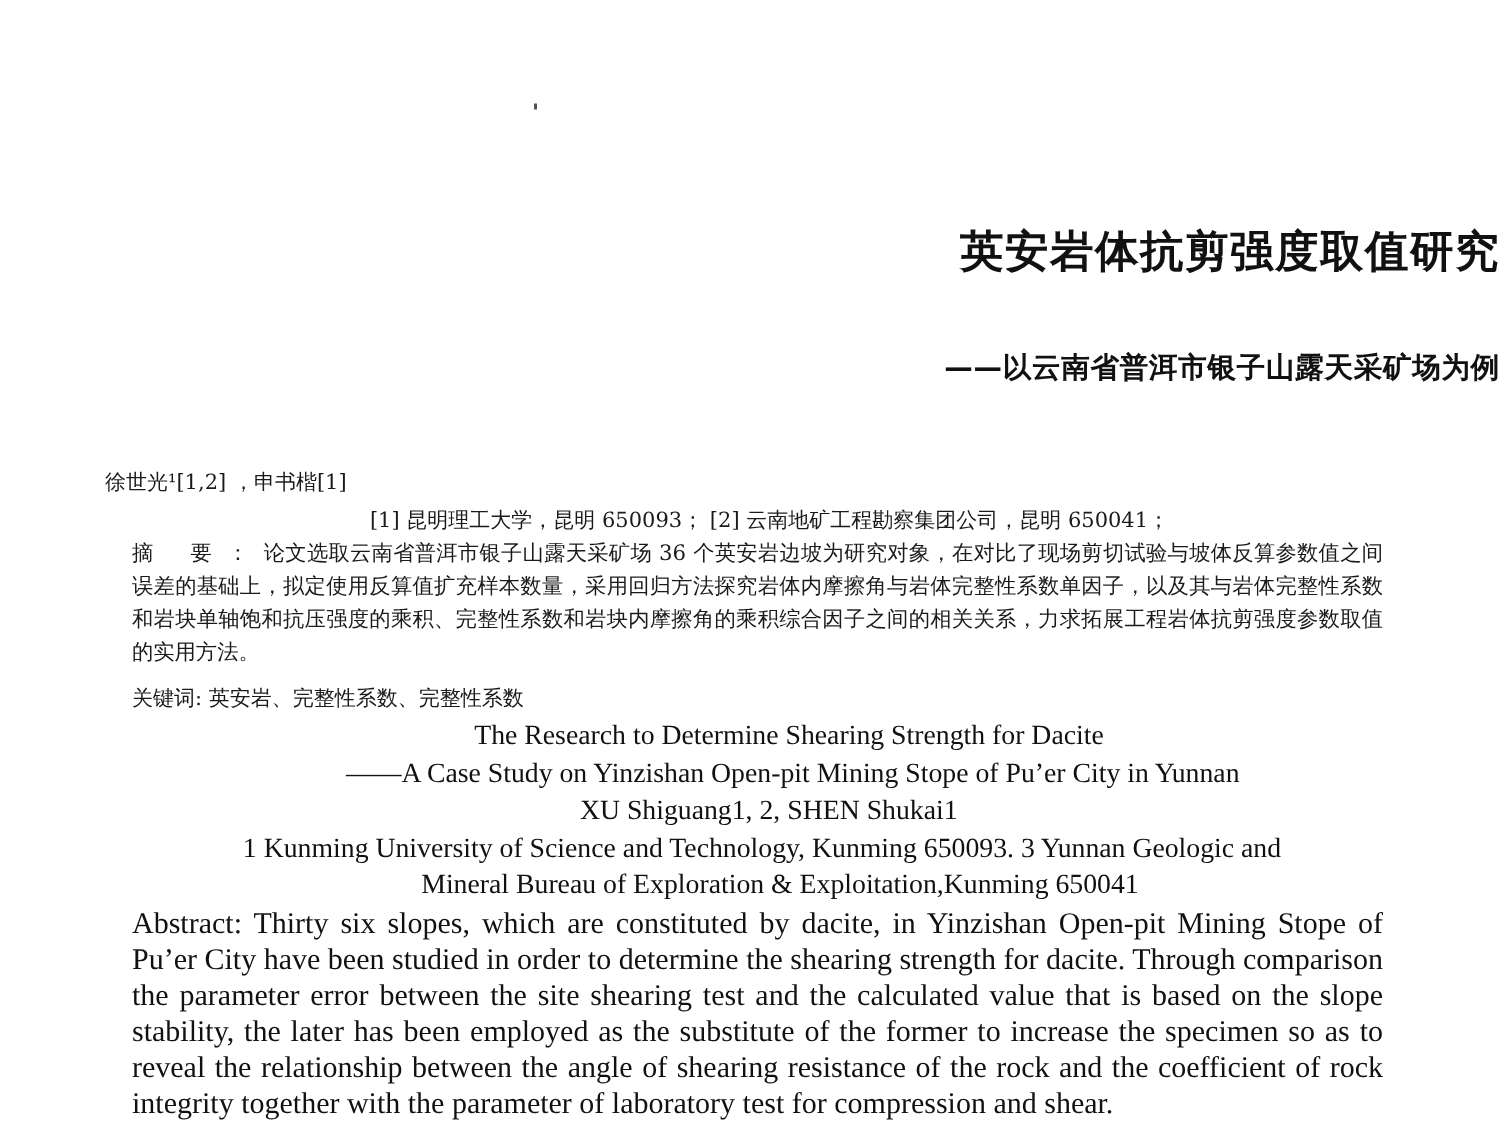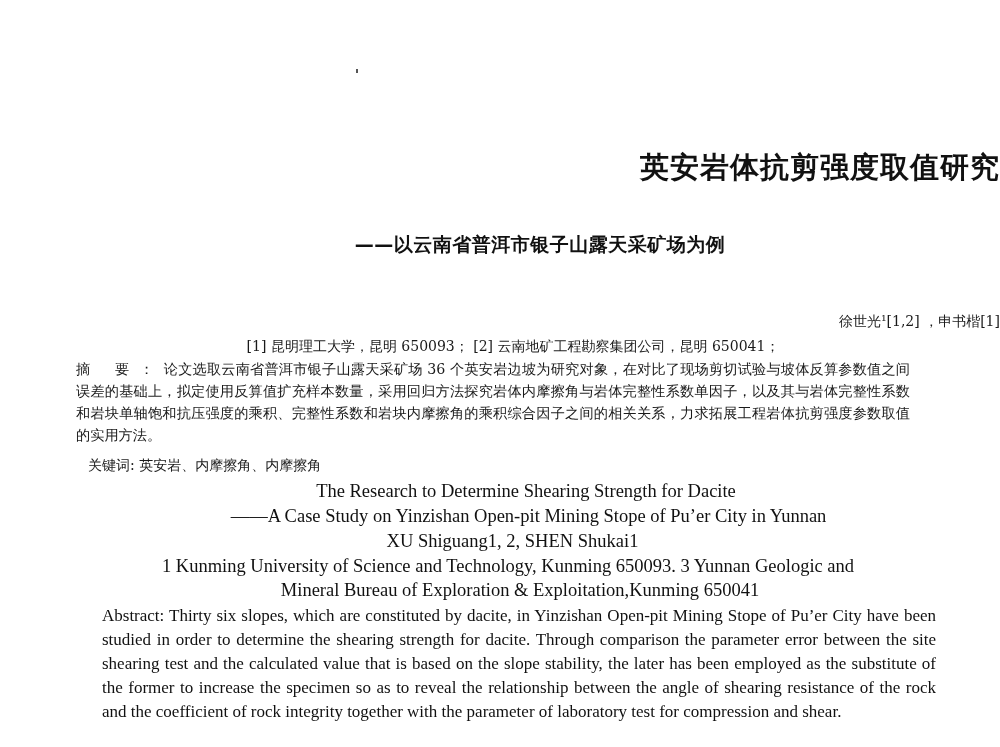--- a/index.html
+++ b/index.html
@@ -26,45 +26,45 @@
       left: 0; width: 1000px; top: 148px;
       text-align: right;
       font-family: "DejaVu Sans", sans-serif;
       font-weight: bold;
       font-size: 29px;
       letter-spacing: 1px;
       color: #111;
     }
     .subtitle-cn {
       left: 0; width: 1000px; top: 232px;
-      text-align: center;
+      text-align: right;
       font-family: "DejaVu Sans", sans-serif;
       font-weight: bold;
       font-size: 19px;
       letter-spacing: 0.5px;
       color: #111;
       padding-left: 80px;
       box-sizing: border-box;
     }
     .authors-cn {
       left: 0; width: 1000px; top: 313px;
-      text-align: right;
+      text-align: left;
       font-size: 14px;
       padding-left: 70px;
       box-sizing: border-box;
     }
     .affil-cn {
       left: 0; width: 956px; top: 338px;
       text-align: center;
       font-size: 14px;
       padding-left: 70px;
       box-sizing: border-box;
     }
     .abstract-cn {
-      left: 76px; width: 834px; top: 358px;
+      left: 88px; width: 834px; top: 358px;
       white-space: normal;
       font-size: 14.2px;
       line-height: 22px;
       text-align: justify;
     }
     .abstract-cn .label { letter-spacing: 10px; }
     .keywords-cn {
       left: 88px; top: 457px;
       font-size: 14px;
     }
@@ -80,42 +80,41 @@
     .title-en { top: 481px; padding-left: 52px; box-sizing: border-box; }
     .subtitle-en { top: 506px; padding-left: 57px; box-sizing: border-box; }
     .authors-en { top: 531px; padding-left: 25px; box-sizing: border-box; }
     .affil-en-1 { top: 556px; padding-left: 16px; box-sizing: border-box; }
     .affil-en-2 { top: 580px; padding-left: 40px; box-sizing: border-box; }
     .abstract-en {
       left: 88px; width: 834px; top: 604px;
       white-space: normal;
       text-align: justify;
       line-height: 24px;
-      font-size: 17px;
-      margin-left: 14px;
+      font-size: 20px;
     }
   </style>
 </head>
 <body>
 
 <div class="speck"></div>
 
 <div class="abs title-cn">英安岩体抗剪强度取值研究</div>
 
 <div class="abs subtitle-cn">——以云南省普洱市银子山露天采矿场为例</div>
 
 <div class="abs authors-cn">徐世光¹[1,2] ，申书楷[1]</div>
 
 <div class="abs affil-cn">[1] 昆明理工大学，昆明 650093；  [2] 云南地矿工程勘察集团公司，昆明 650041；</div>
 
 <div class="abs abstract-cn">
   <span class="label">摘 要：</span><span>论文选取云南省普洱市银子山露天采矿场 36 个英安岩边坡为研究对象，在对比了现场剪切试验与坡体反算参数值之间误差的基础上，拟定使用反算值扩充样本数量，采用回归方法探究岩体内摩擦角与岩体完整性系数单因子，以及其与岩体完整性系数和岩块单轴饱和抗压强度的乘积、完整性系数和岩块内摩擦角的乘积综合因子之间的相关关系，力求拓展工程岩体抗剪强度参数取值的实用方法。</span>
 </div>
 
-<div class="abs keywords-cn">关键词: 英安岩、内摩擦角、内摩擦角</div>
+<div class="abs keywords-cn">关键词: 英安岩、完整性系数、完整性系数</div>
 
 <div class="abs en en-center title-en">The Research to Determine Shearing Strength for Dacite</div>
 
 <div class="abs en en-center subtitle-en">——A Case Study on Yinzishan Open-pit Mining Stope of Pu’er City in Yunnan</div>
 
 <div class="abs en en-center authors-en">XU Shiguang1, 2, SHEN Shukai1</div>
 
 <div class="abs en en-center affil-en-1">1 Kunming University of Science and Technology, Kunming 650093.   3 Yunnan Geologic and</div>
 
 <div class="abs en en-center affil-en-2">Mineral Bureau of Exploration &amp; Exploitation,Kunming 650041</div>

